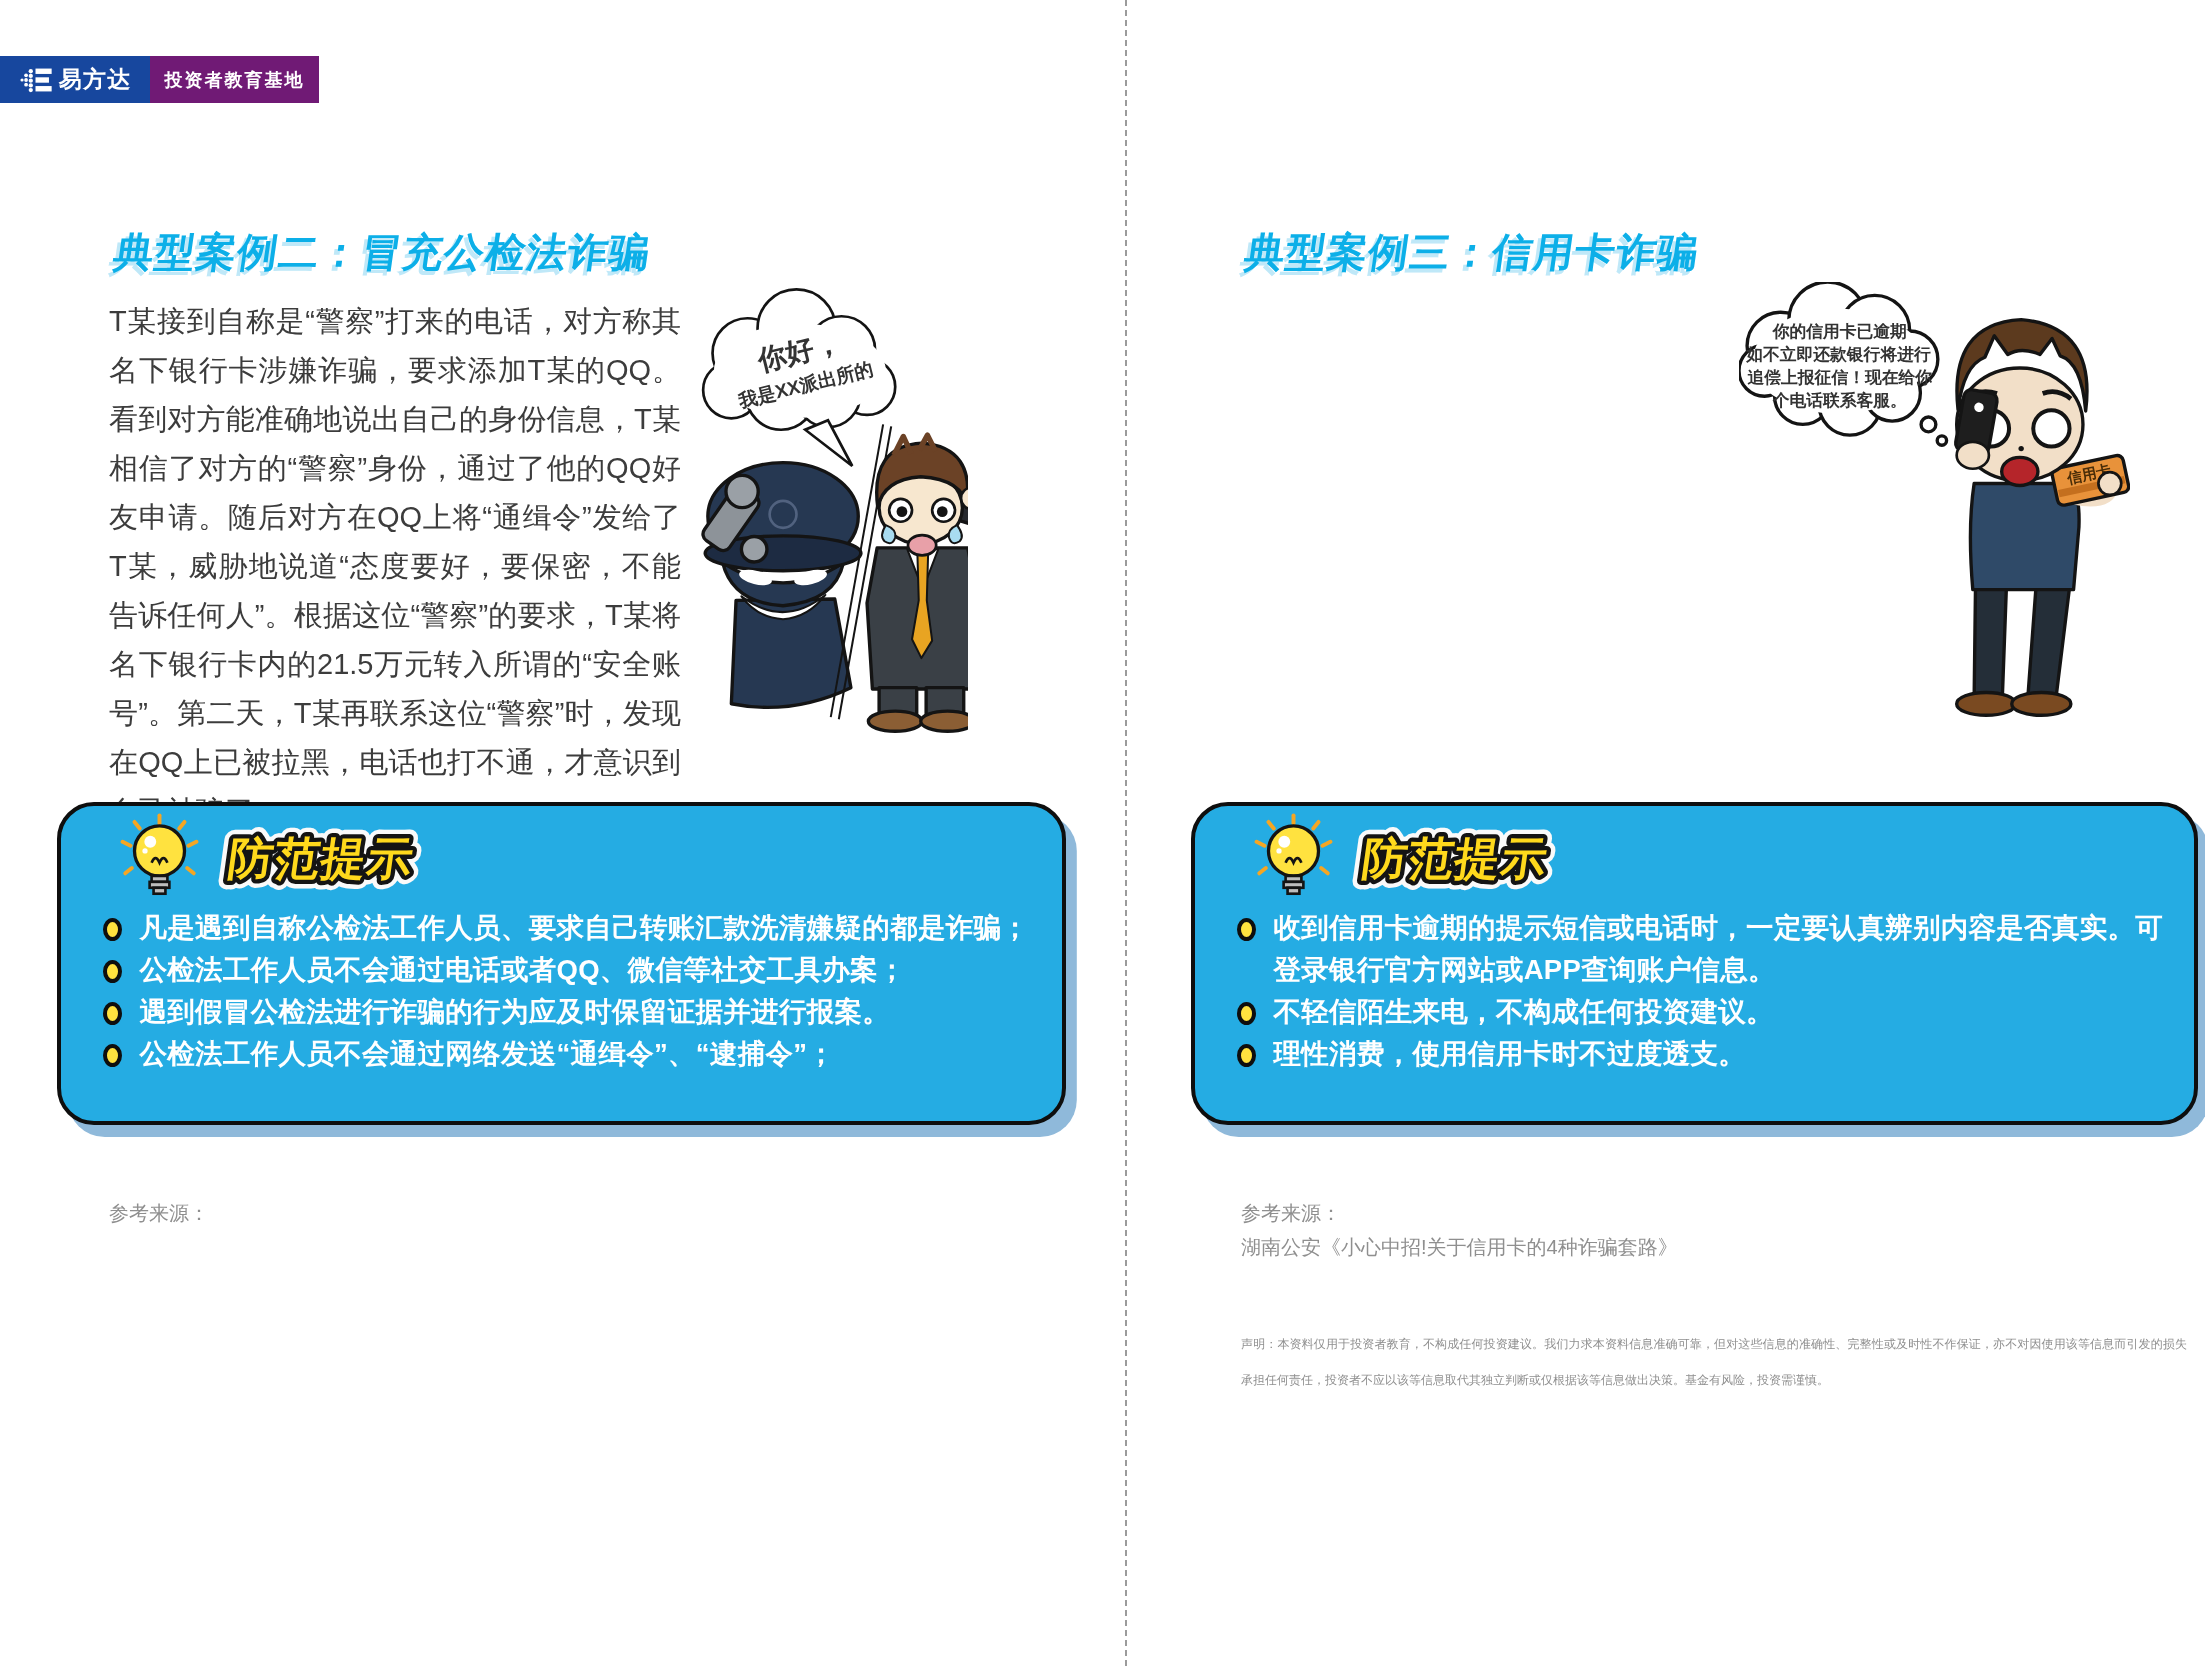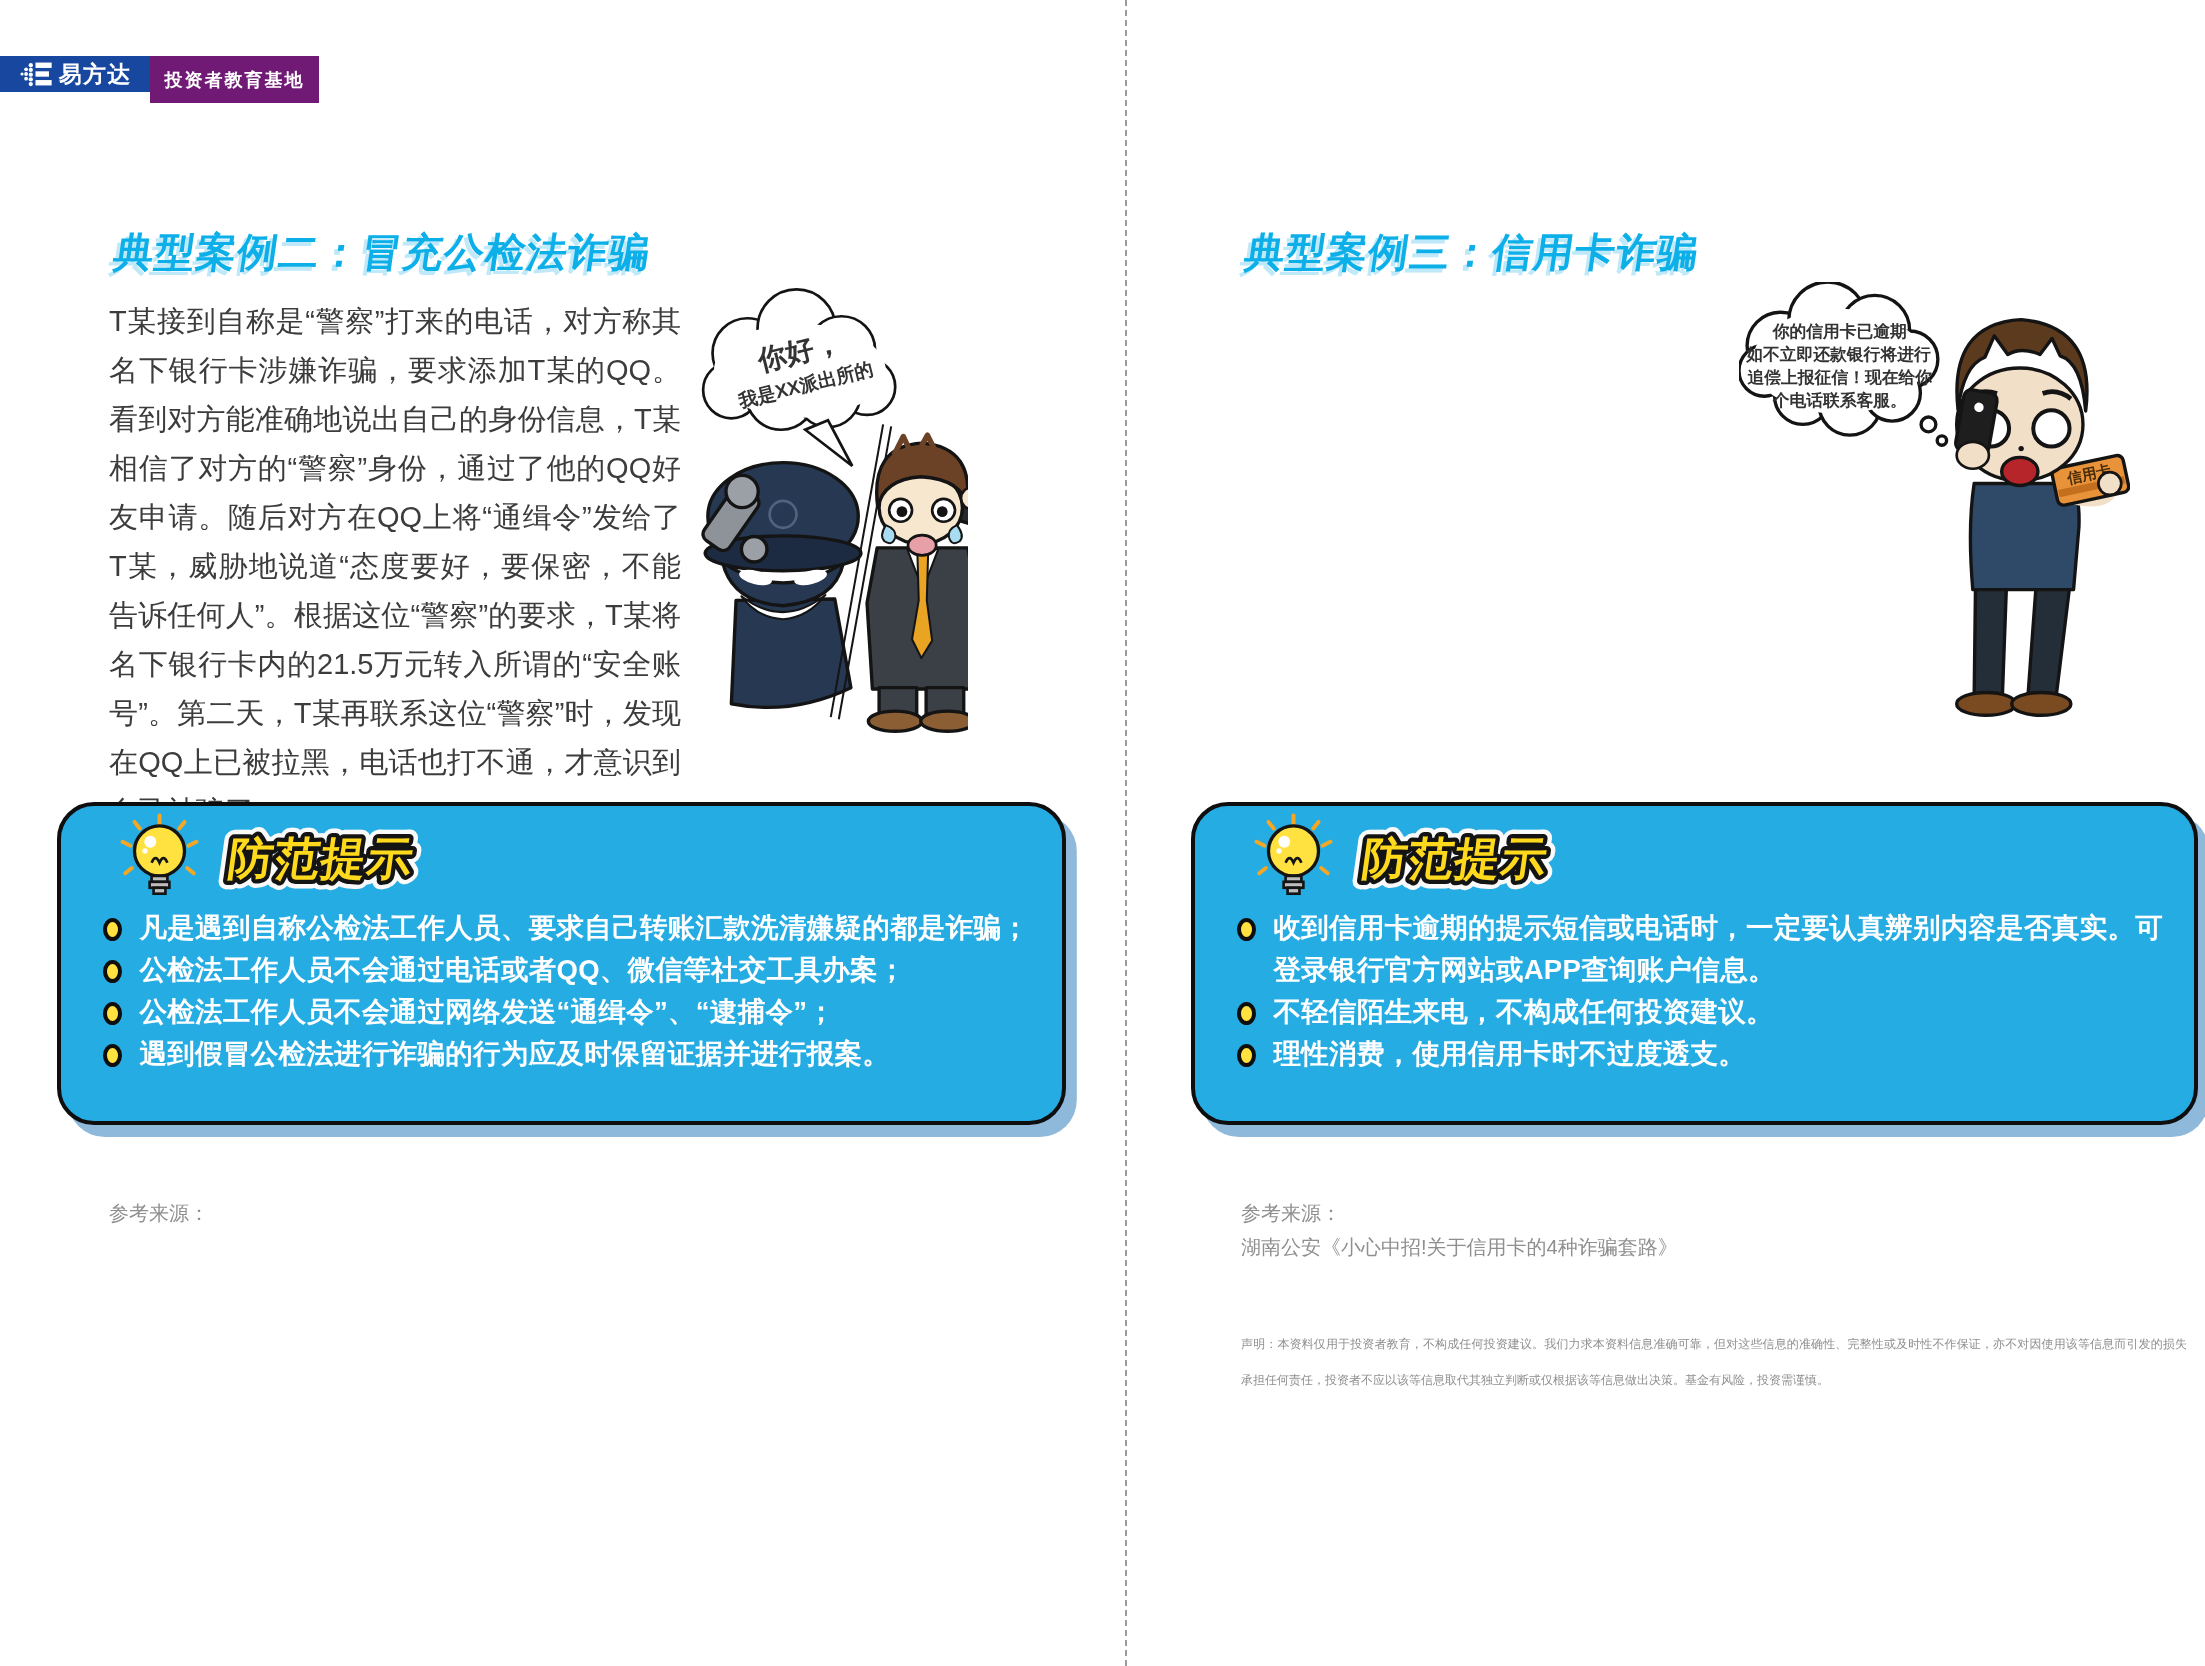--- a/index.html
+++ b/index.html
@@ -1,21 +1,21 @@
 <!DOCTYPE html>
 <html style="font-size:10.8px"><head>
 <meta charset="utf-8">
 <style>
   html,body{margin:0;padding:0;background:#ffffff;}
   .sheet{position:relative;width:2205px;height:1666px;background:#ffffff;overflow:hidden;
          font-family:"Liberation Sans","DejaVu Sans",sans-serif;}
 
   
   .logo-bar{position:absolute;left:0;top:56px;height:47px;display:flex;}
-  .logo-dark{width:150px;height:36px;background:#17479E;display:flex;align-items:center;justify-content:center;gap:5.4px;}
+  .logo-dark{width:150px;height:47px;background:#17479E;display:flex;align-items:center;justify-content:center;gap:5.4px;}
   .logo-light{width:169px;height:47px;background:#701a75;display:flex;align-items:center;justify-content:center;}
   .logo-cn{color:#fff;font-size:23px;font-weight:bold;letter-spacing:1.3px;}
   .logo-sub{color:#fff;font-size:18px;font-weight:bold;letter-spacing:2px;}
 
   
   .divider{position:absolute;left:1125px;top:0;height:1666px;width:0;border-left:2.7px dashed #9b9b9b;}
 
   
   .case-title{position:absolute;font-size:40px;font-weight:900;color:#0CAFE8;letter-spacing:1.3px;
               transform:skewX(-8deg);transform-origin:left bottom;white-space:nowrap;
@@ -187,25 +187,25 @@
       <li class="tip-item">
         <span class="tip-bullet"></span>
         <span class="tip-text">凡是遇到自称公检法工作人员、要求自己转账汇款洗清嫌疑的都是诈骗；</span>
       </li>
       <li class="tip-item">
         <span class="tip-bullet"></span>
         <span class="tip-text">公检法工作人员不会通过电话或者QQ、微信等社交工具办案；</span>
       </li>
       <li class="tip-item">
         <span class="tip-bullet"></span>
+        <span class="tip-text">遇到假冒公检法进行诈骗的行为应及时保留证据并进行报案。</span>
+      </li>
+      <li class="tip-item">
+        <span class="tip-bullet"></span>
         <span class="tip-text">公检法工作人员不会通过网络发送“通缉令”、“逮捕令”；</span>
-      </li>
-      <li class="tip-item">
-        <span class="tip-bullet"></span>
-        <span class="tip-text">遇到假冒公检法进行诈骗的行为应及时保留证据并进行报案。</span>
       </li>
     </ul>
   </div>
 
   <div class="reference left">
     <div>参考来源：</div>
   </div>
 
   <div class="case-title right">典型案例三：信用卡诈骗</div>
 

